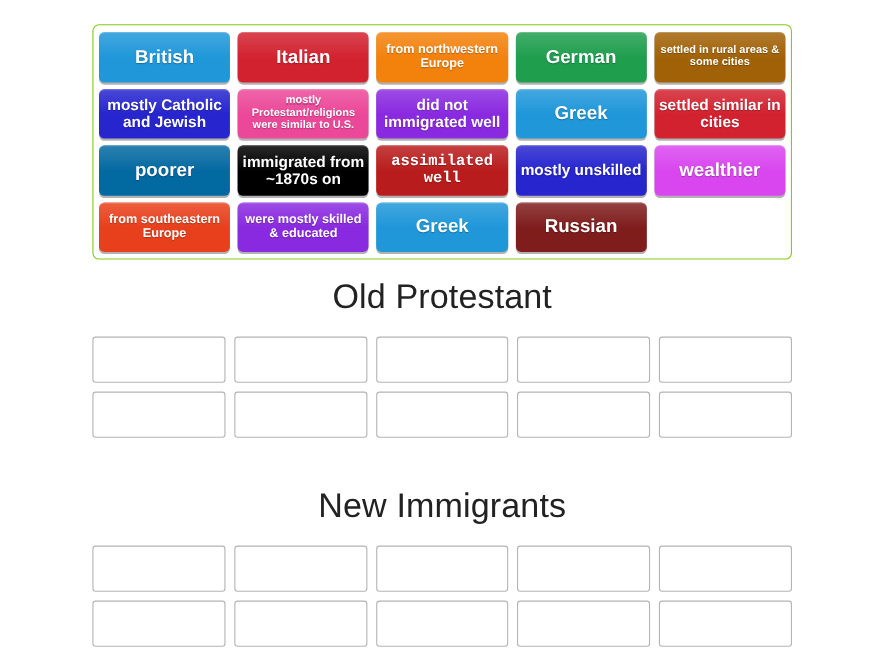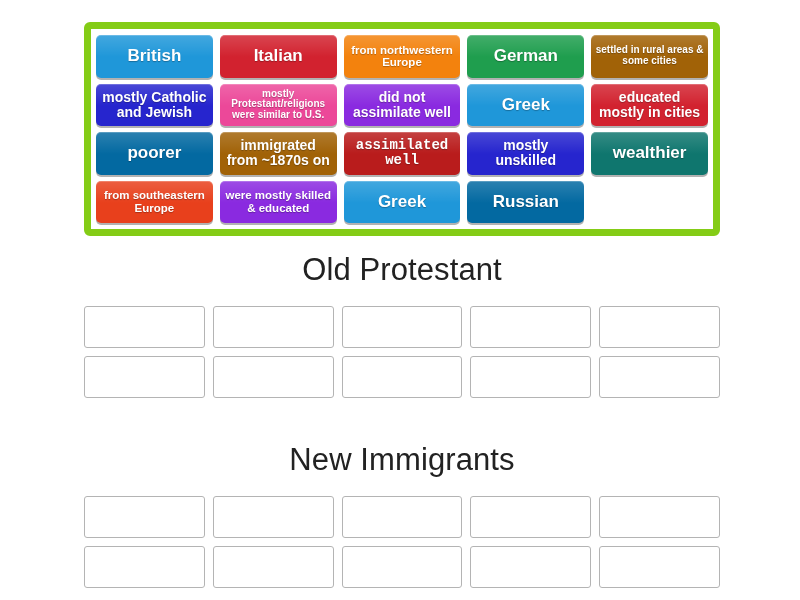--- a/index.html
+++ b/index.html
@@ -22,21 +22,21 @@
   }
 
   
   .tile-bank {
     position: absolute;
     left: 84px;
     top: 22px;
     width: 636px;
     height: 214px;
     box-sizing: border-box;
-    border: 7px solid #84cc16;
+    border: 1px solid #84cc16;
     border-radius: 6px;
     background: #ffffff;
     padding: 6px 5px;
   }
   .tile-grid {
     display: grid;
     grid-template-columns: repeat(5, 1fr);
     grid-template-rows: repeat(4, 1fr);
     column-gap: 7px;
     row-gap: 6px;
@@ -129,53 +129,53 @@
         <div class="tile sz-xs" style="background: #a16207;">
           <span class="tile-label">settled in rural areas &amp; some cities</span>
         </div>
         <div class="tile sz-md" style="background: rgb(38, 37, 206);">
           <span class="tile-label">mostly Catholic and Jewish</span>
         </div>
         <div class="tile sz-xs" style="background: #ec4899;">
           <span class="tile-label">mostly Protestant/religions were similar to U.S.</span>
         </div>
         <div class="tile sz-md" style="background: rgb(138, 42, 224);">
-          <span class="tile-label">did not assimilate well</span>
+          <span class="tile-label">did not immigrated well</span>
         </div>
         <div class="tile sz-lg" style="background: rgb(31, 151, 217);">
           <span class="tile-label">Greek</span>
         </div>
         <div class="tile sz-md" style="background: rgb(210, 34, 47);">
-          <span class="tile-label">educated mostly in cities</span>
+          <span class="tile-label">settled similar in cities</span>
         </div>
         <div class="tile sz-lg" style="background: #0369a1;">
           <span class="tile-label">poorer</span>
         </div>
-        <div class="tile sz-md" style="background: #a16207;">
+        <div class="tile sz-md" style="background: #000000;">
           <span class="tile-label">immigrated from ~1870s on</span>
         </div>
         <div class="tile sz-md" style="background: #b91c1c; font-family: Liberation Mono, monospace;">
           <span class="tile-label">assimilated well</span>
         </div>
         <div class="tile sz-md" style="background: rgb(38, 37, 206);">
           <span class="tile-label">mostly unskilled</span>
         </div>
-        <div class="tile sz-lg" style="background: #0f766e;">
+        <div class="tile sz-lg" style="background: #d946ef;">
           <span class="tile-label">wealthier</span>
         </div>
         <div class="tile sz-sm" style="background: rgb(232, 64, 28);">
           <span class="tile-label">from southeastern Europe</span>
         </div>
         <div class="tile sz-sm" style="background: rgb(138, 42, 224);">
           <span class="tile-label">were mostly skilled &amp; educated</span>
         </div>
         <div class="tile sz-lg" style="background: rgb(31, 151, 217);">
           <span class="tile-label">Greek</span>
         </div>
-        <div class="tile sz-lg" style="background: #0369a1;">
+        <div class="tile sz-lg" style="background: #7f1d1d;">
           <span class="tile-label">Russian</span>
         </div>
       </div>
   </div>
 
   <div class="group group-old">
     <h2 class="group-title">Old Protestant</h2>
     <div class="slot-grid" id="slot-grid-old">
         <div class="slot"></div>
         <div class="slot"></div>

